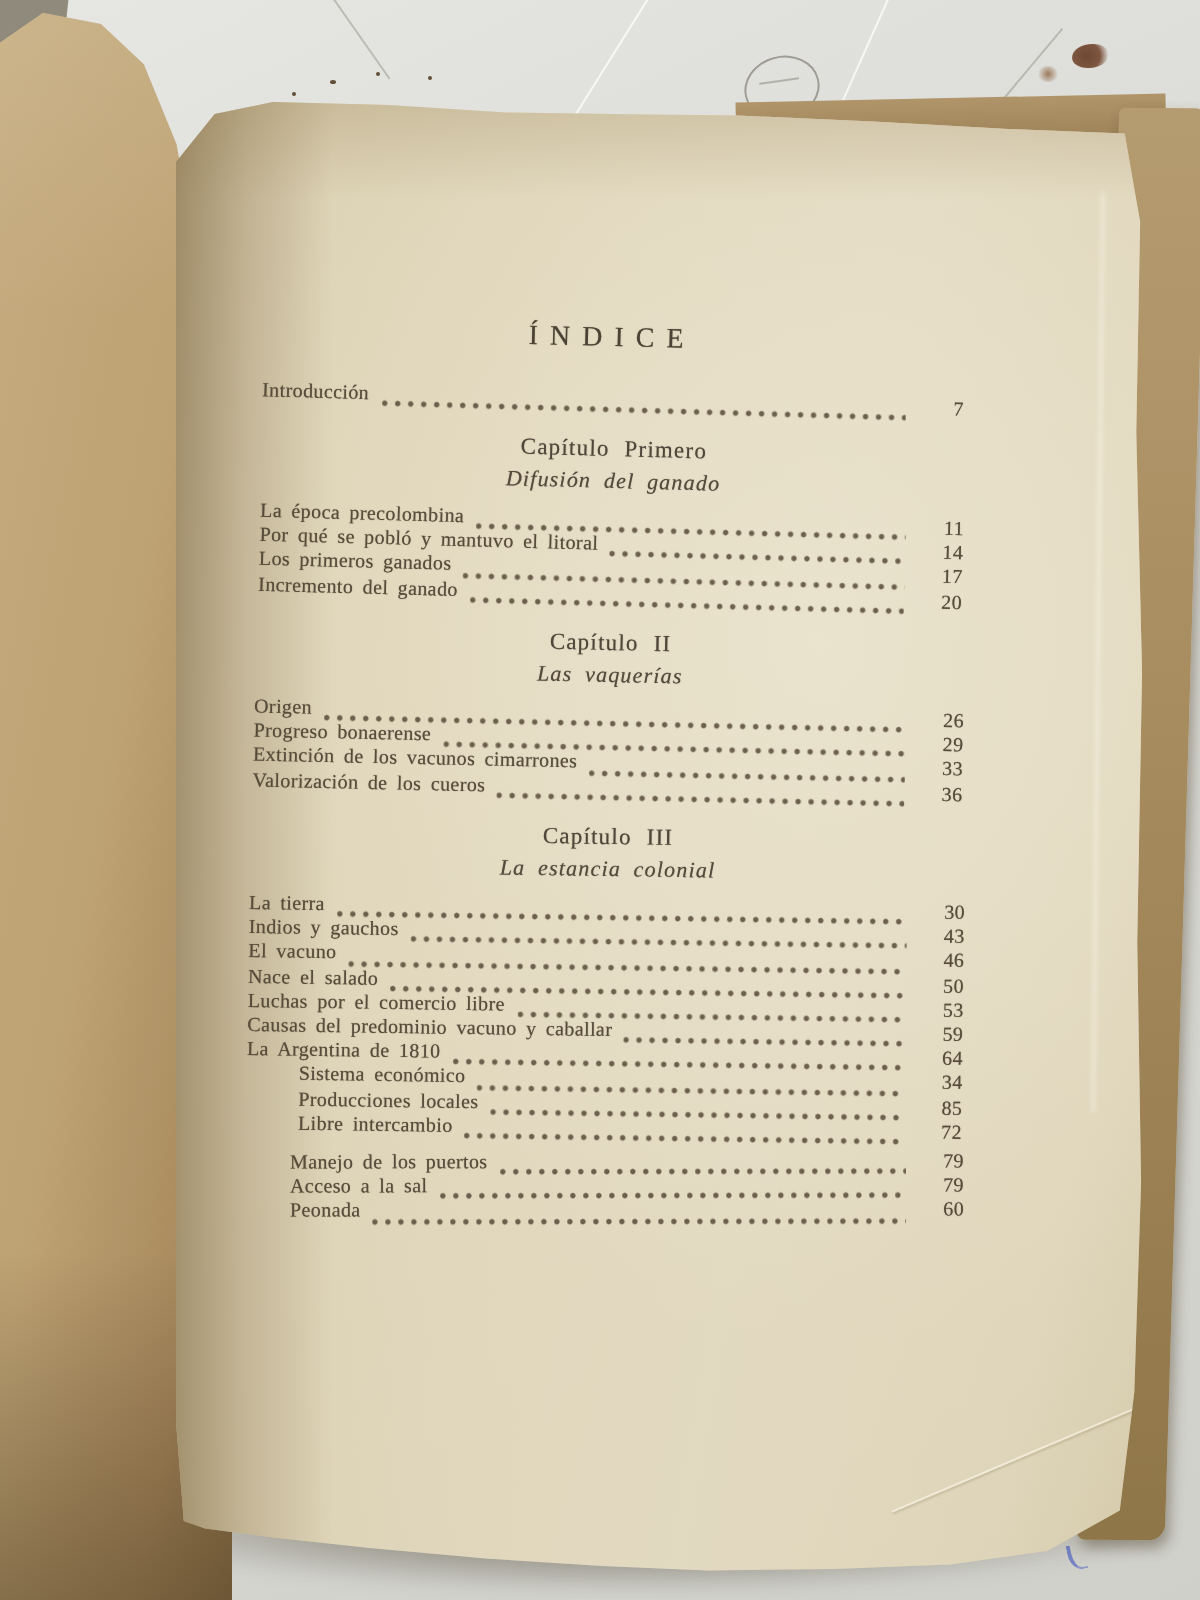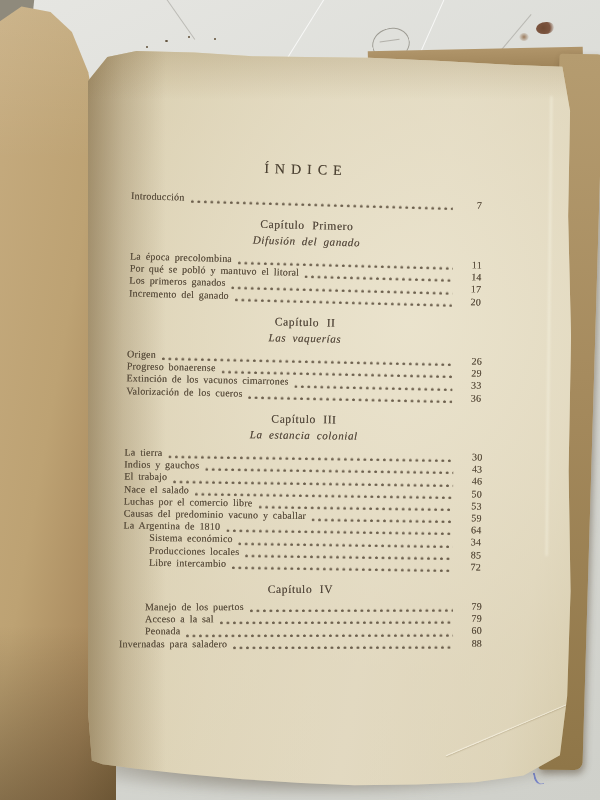--- a/index.html
+++ b/index.html
@@ -192,21 +192,21 @@
                 <span>La tierra</span>
                 <span class="dot-leader"></span>
                 <span class="toc-page-num">30</span>
               </div>
               <div class="toc-row">
                 <span>Indios y gauchos</span>
                 <span class="dot-leader"></span>
                 <span class="toc-page-num">43</span>
               </div>
               <div class="toc-row">
-                <span>El trabajo</span>
+                <span>El vacuno</span>
                 <span class="dot-leader"></span>
                 <span class="toc-page-num">46</span>
               </div>
               <div class="toc-row">
                 <span>Nace el salado</span>
                 <span class="dot-leader"></span>
                 <span class="toc-page-num">50</span>
               </div>
               <div class="toc-row">
                 <span>Luchas por el comercio libre</span>
@@ -234,41 +234,35 @@
                 <span class="toc-page-num">85</span>
               </div>
               <div class="toc-row indent">
                 <span>Libre intercambio</span>
                 <span class="dot-leader"></span>
                 <span class="toc-page-num">72</span>
               </div>
             </div>
           </div>
           <div class="toc-section">
-            <div class="chapter-heading">Capítulo IV</div>
             <div class="toc-entries">
               <div class="toc-row indent">
                 <span>Manejo de los puertos</span>
                 <span class="dot-leader"></span>
                 <span class="toc-page-num">79</span>
               </div>
               <div class="toc-row indent">
                 <span>Acceso a la sal</span>
                 <span class="dot-leader"></span>
                 <span class="toc-page-num">79</span>
               </div>
               <div class="toc-row indent">
                 <span>Peonada</span>
                 <span class="dot-leader"></span>
                 <span class="toc-page-num">60</span>
-              </div>
-              <div class="toc-row">
-                <span>Invernadas para saladero</span>
-                <span class="dot-leader"></span>
-                <span class="toc-page-num">88</span>
               </div>
             </div>
           </div>
         </div>
     </div>
   </div>
 
 </div>
 
 </body></html>

